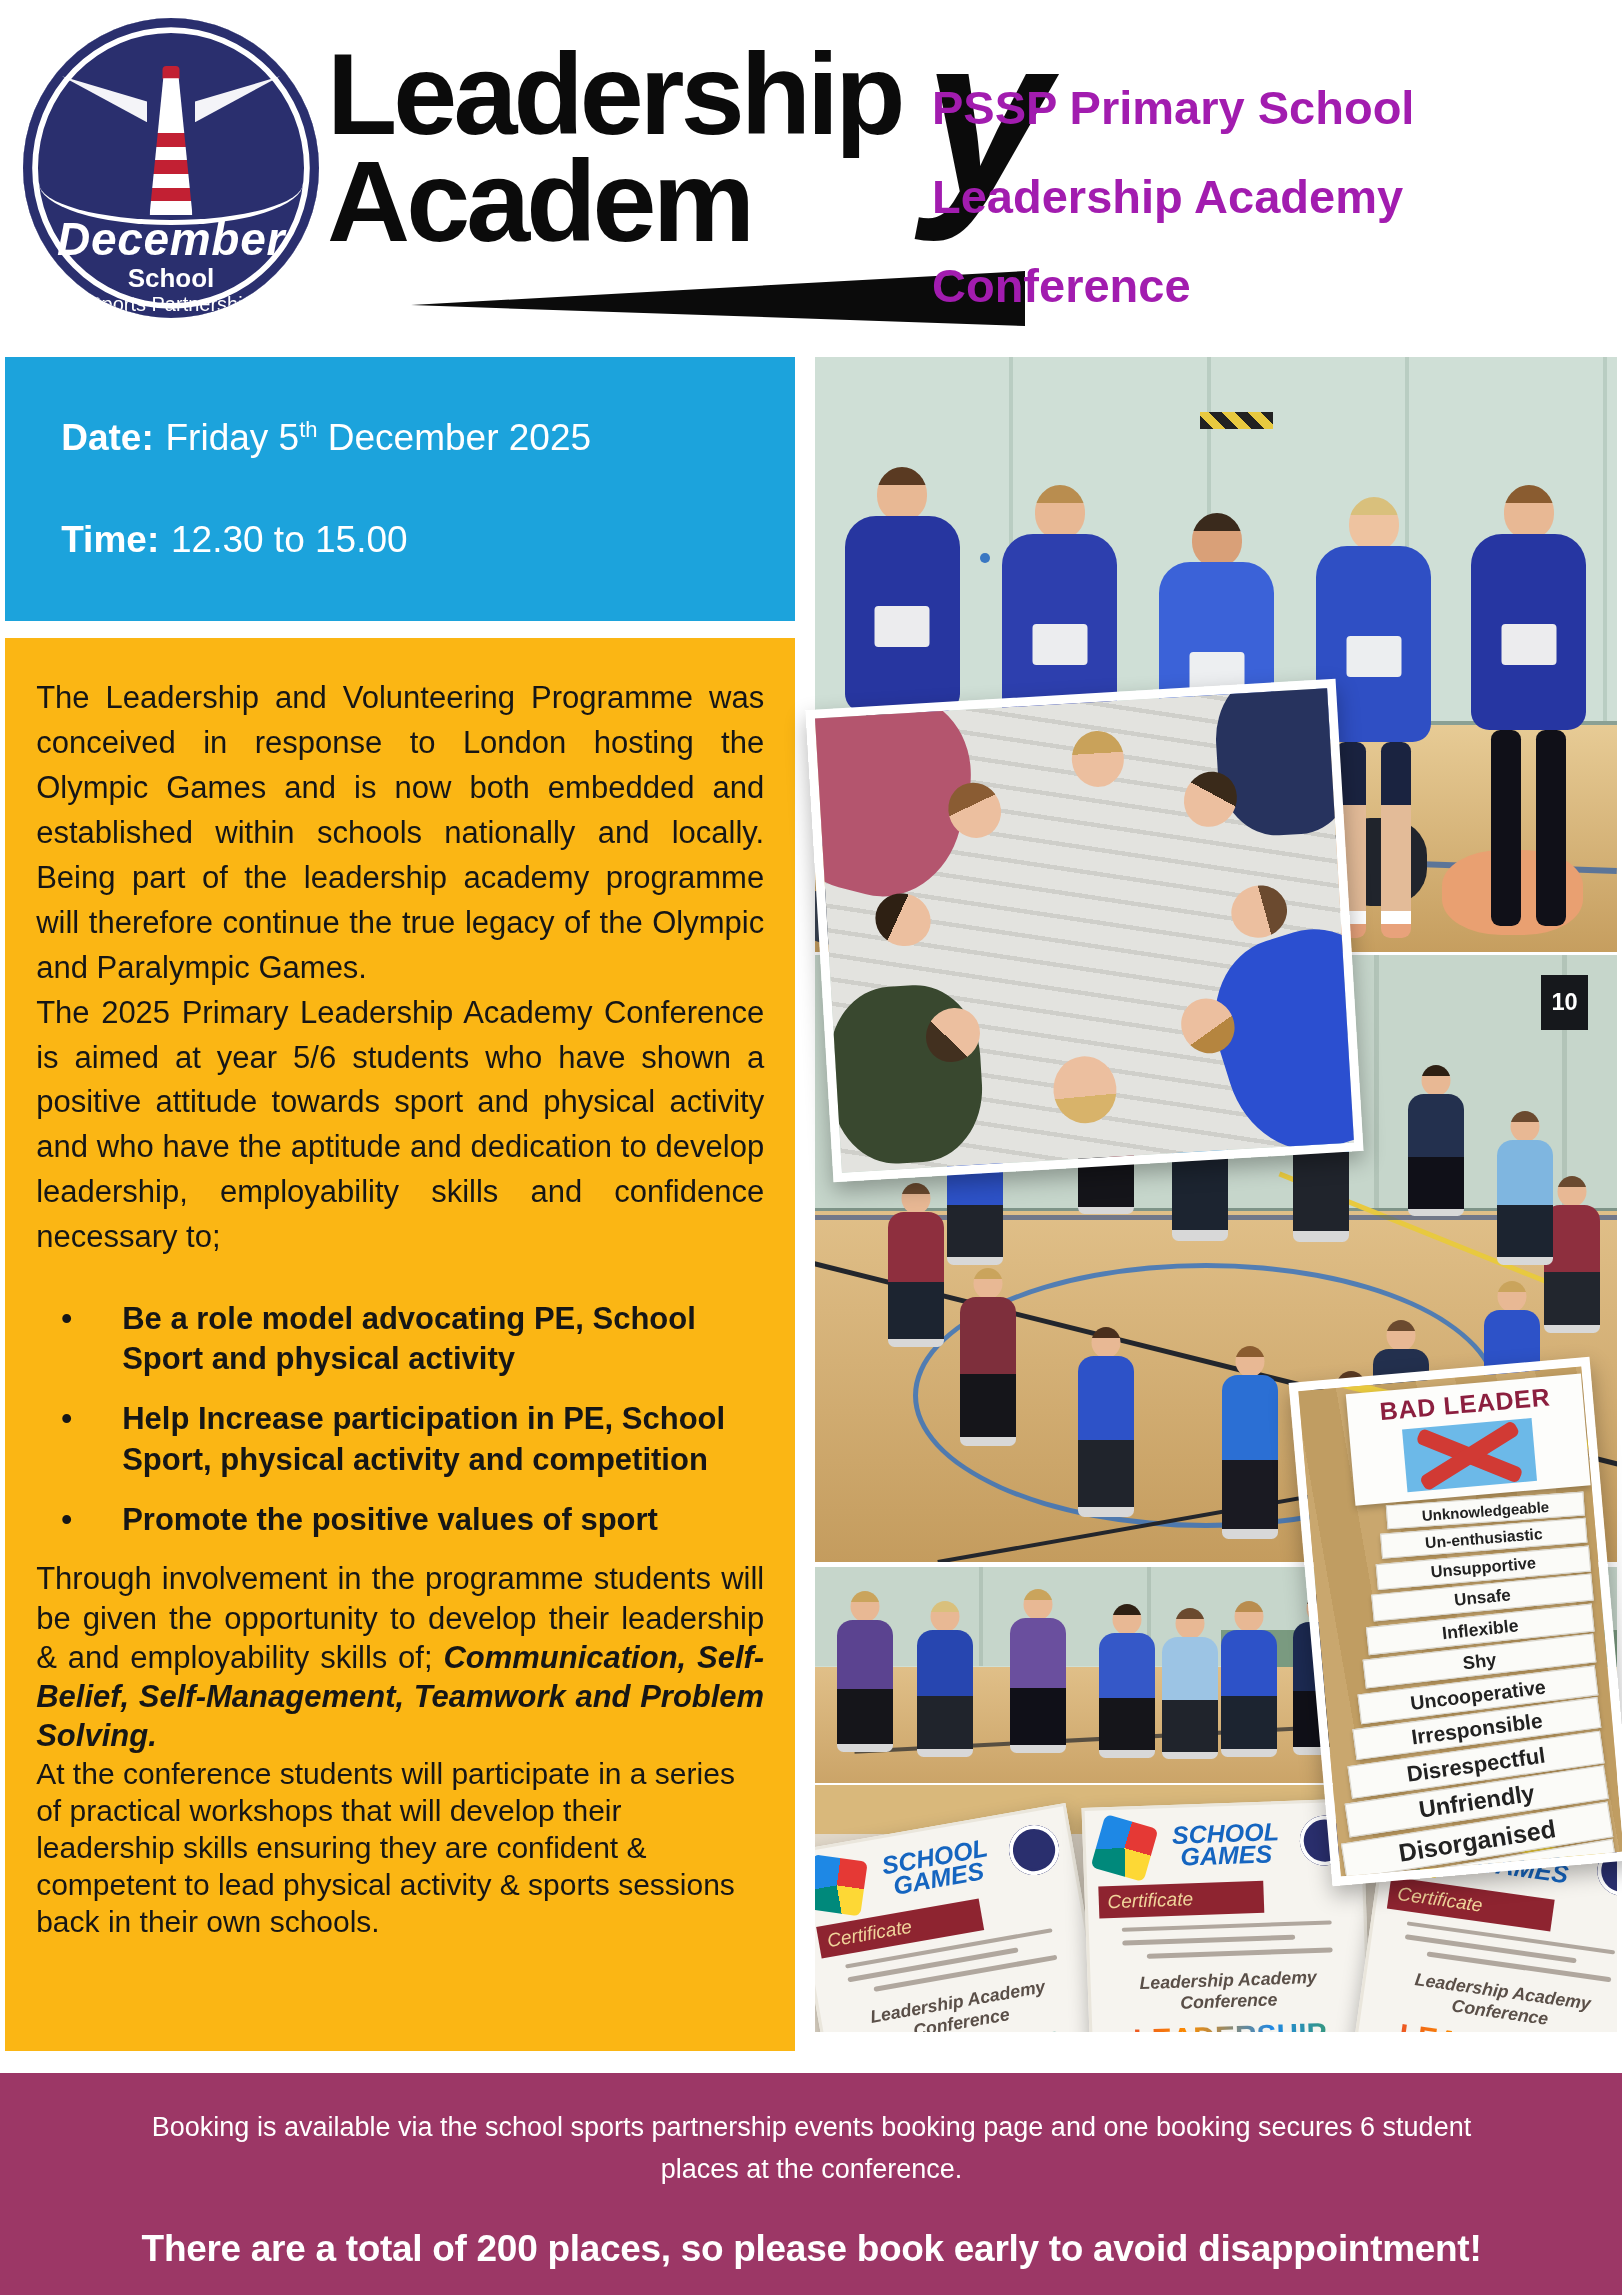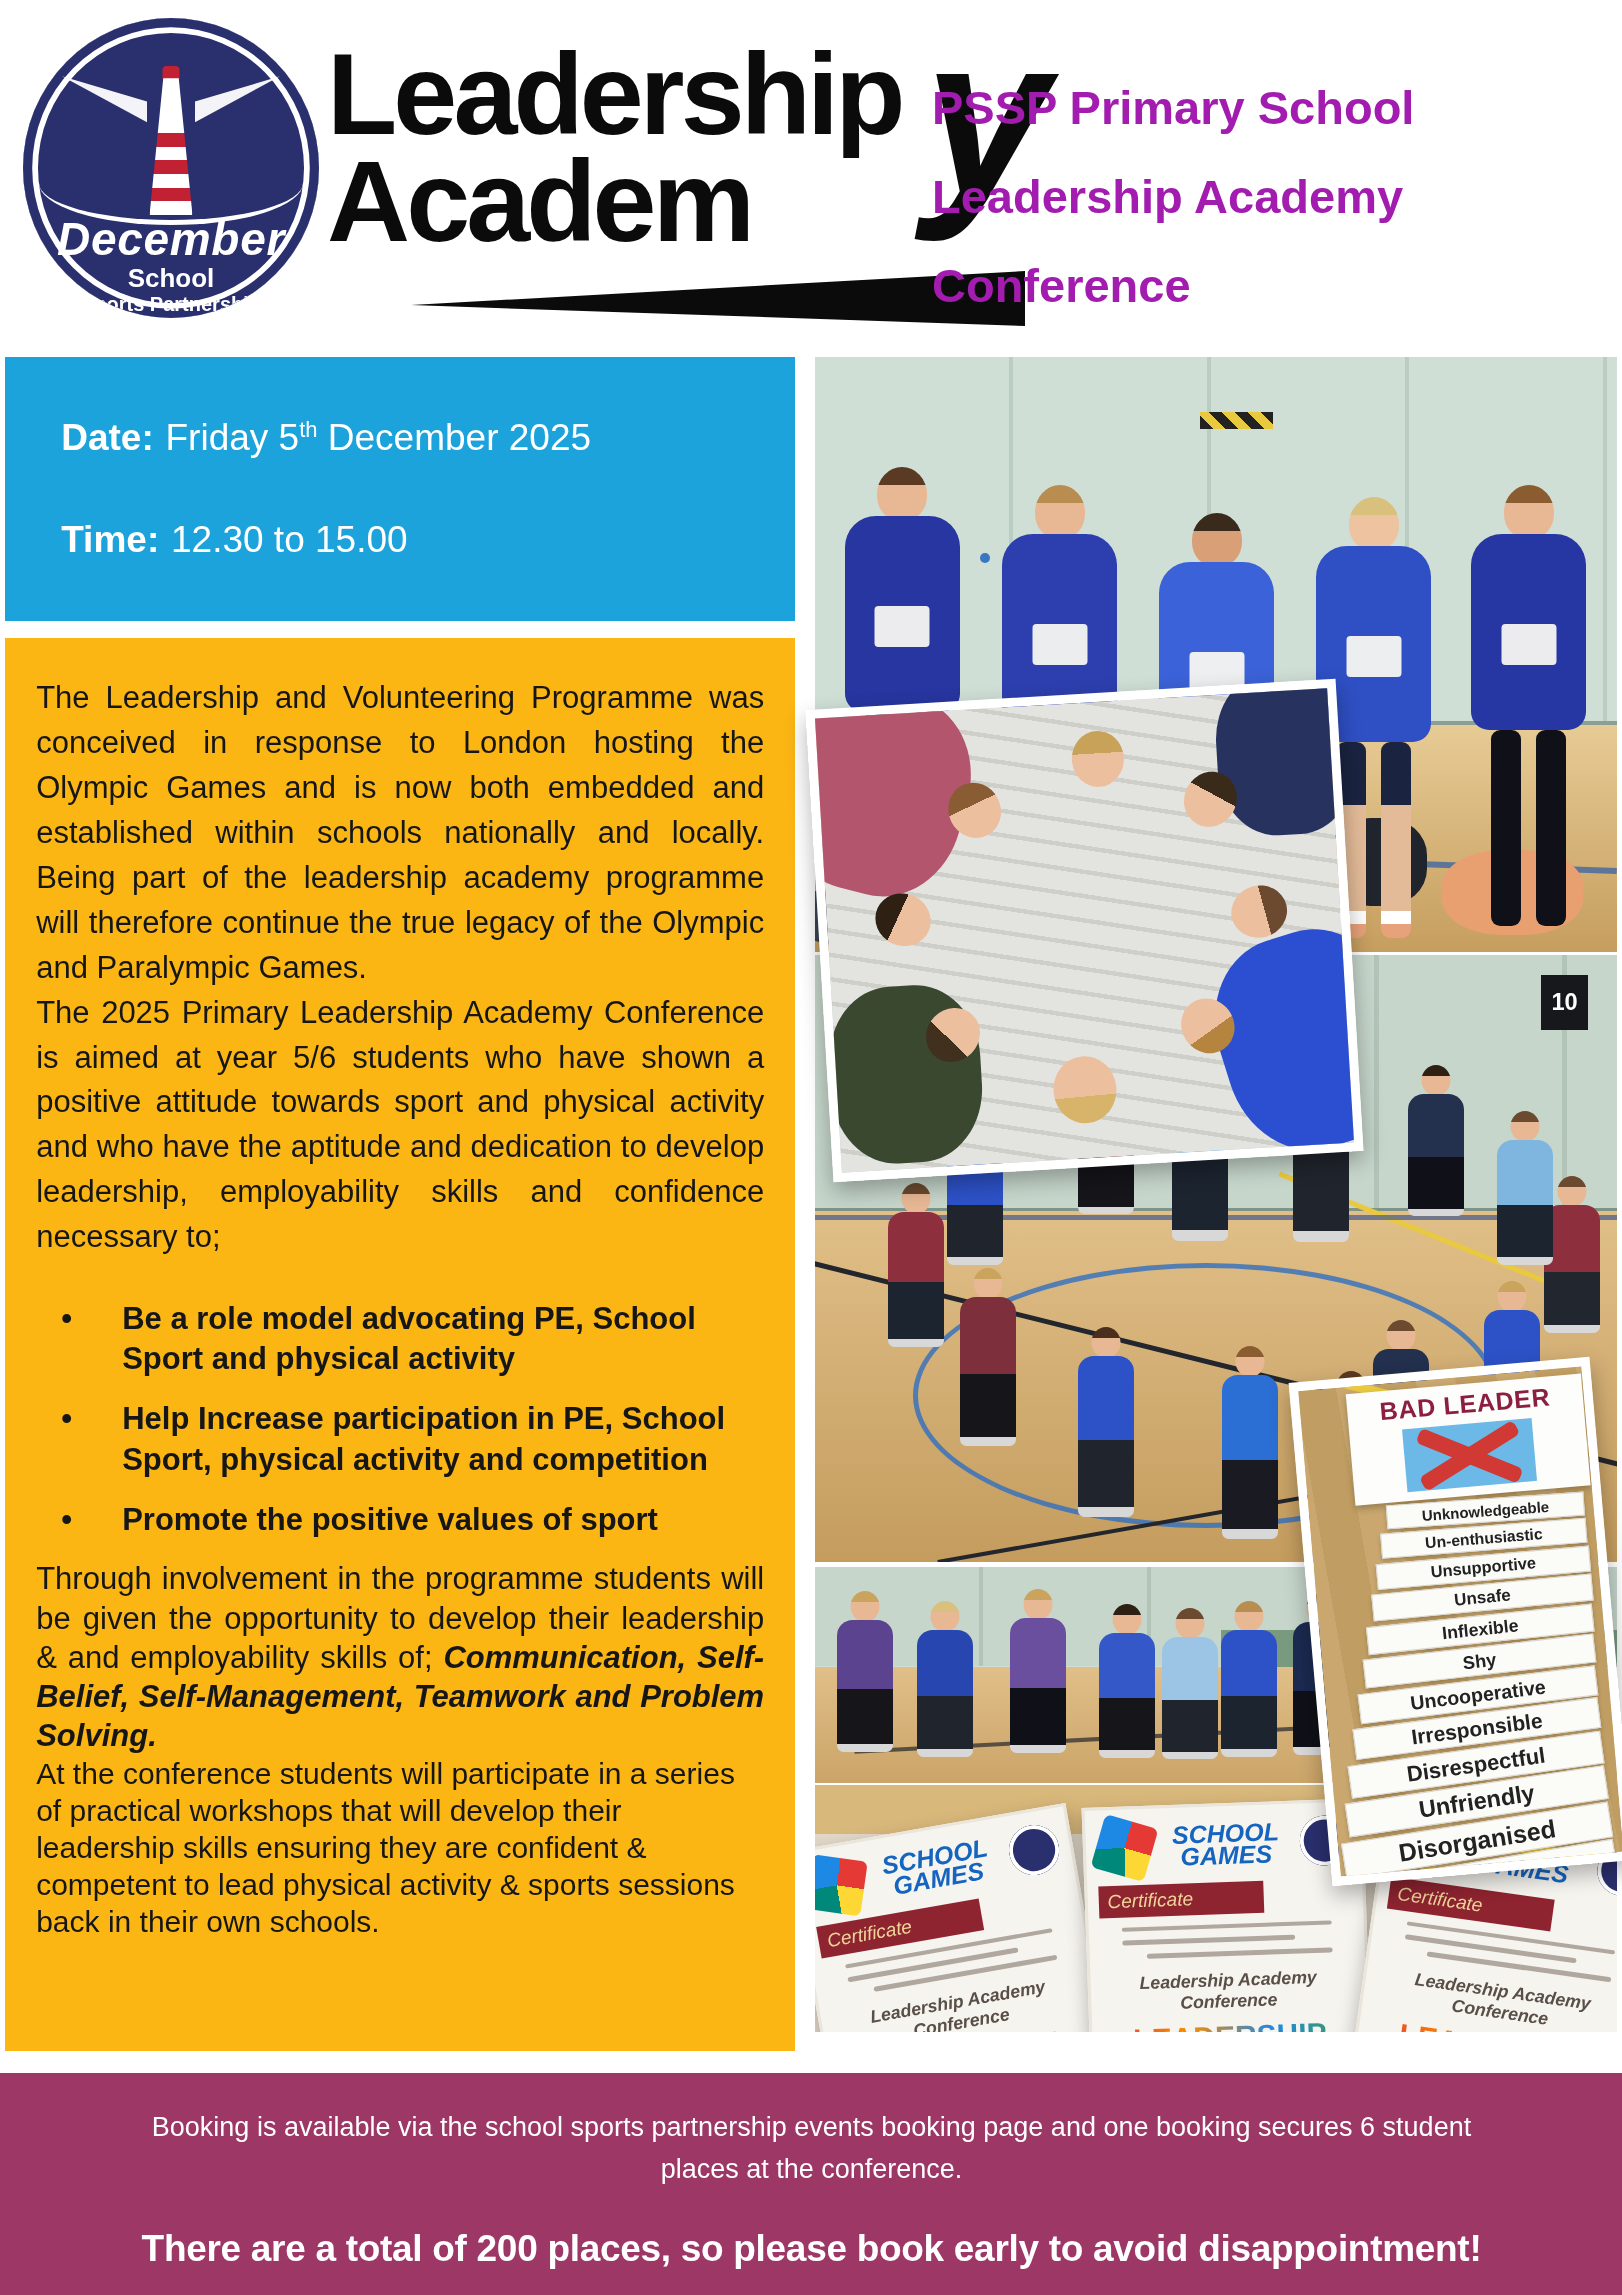--- a/index.html
+++ b/index.html
@@ -14,21 +14,21 @@
   .beam.left{left:39px;top:58px;width:85px;height:46px;clip-path:polygon(100% 100%,0 0,100% 55%);}
   .beam.right{right:39px;top:58px;width:85px;height:46px;clip-path:polygon(0 100%,100% 0,0 55%);}
   .lh-tower{position:absolute;left:50%;top:60px;transform:translateX(-50%);width:43px;height:137px;
             clip-path:polygon(32% 0,68% 0,100% 100%,0 100%);
             background:linear-gradient(#fff 0 40%,#C22033 40% 50%,#fff 50% 60%,#C22033 60% 70%,#fff 70% 80%,#C22033 80% 90%,#fff 90%);}
   .lh-top{position:absolute;left:50%;top:48px;transform:translateX(-50%);width:17px;height:13px;background:#C22033;border-radius:3.9px 3.9px 0 0;}
   .wave{position:absolute;left:15.7px;top:123px;width:264px;height:79px;border:0;border-bottom:5.9px solid #fff;border-radius:50%;}
   .psp-name{position:absolute;left:0;right:0;top:194px;text-align:center;color:#fff;
             font-weight:700;font-style:italic;font-size:46px;letter-spacing:0.7px;}
   .psp-school{position:absolute;left:0;right:0;top:245px;text-align:center;color:#fff;font-weight:700;font-size:26px;}
-  .psp-sp{position:absolute;left:0;right:0;top:275px;text-align:center;color:#fff;font-weight:700;font-size:20px;}
+  .psp-sp{position:absolute;left:0;right:0;top:275px;text-align:center;color:#fff;font-weight:400;font-size:20px;}
 
   .brand{position:absolute;left:327px;top:41px;width:654px;height:281px;color:#0b0b0b;}
   .brand-w{font-weight:800;font-size:115px;line-height:.93;letter-spacing:-3.9px;white-space:nowrap;}
   .brand-y{position:absolute;left:597px;top:-38px;font-size:226px;font-weight:800;font-style:italic;line-height:1;}
   .brand-swoosh{position:absolute;left:84px;top:230px;width:614px;height:55px;background:#0b0b0b;
                 clip-path:polygon(0 62%,100% 0,100% 100%);}
 
   .title-right{position:absolute;left:932px;top:63px;width:674px;
                font-weight:700;font-size:47px;line-height:89px;color:#a21caf;}
 

